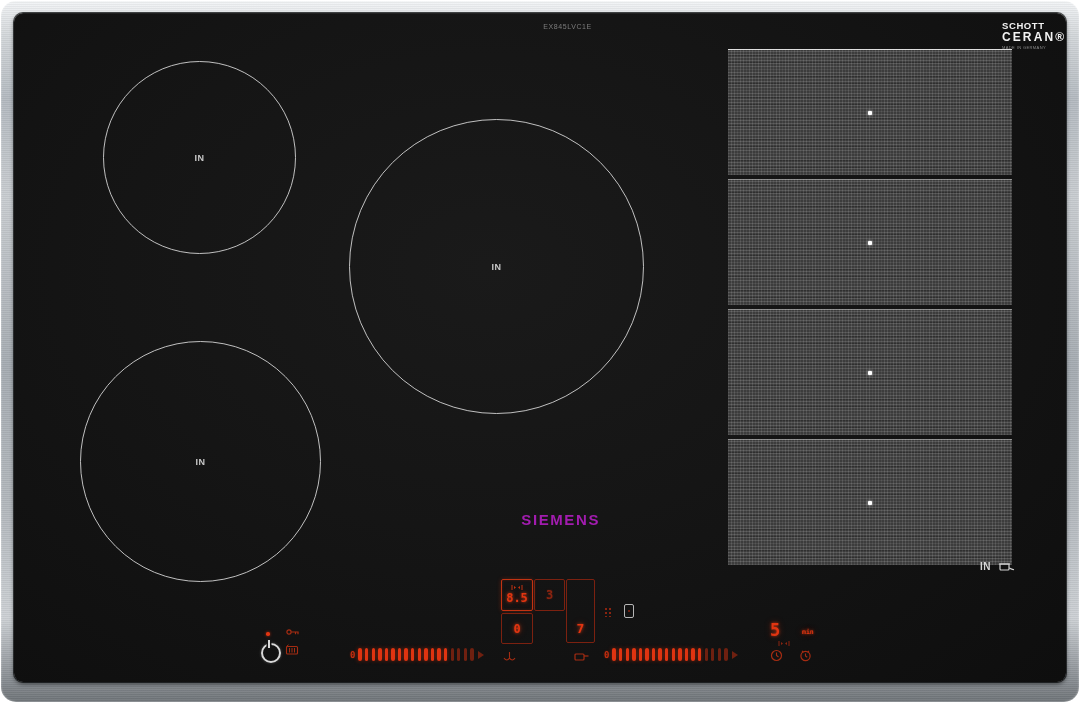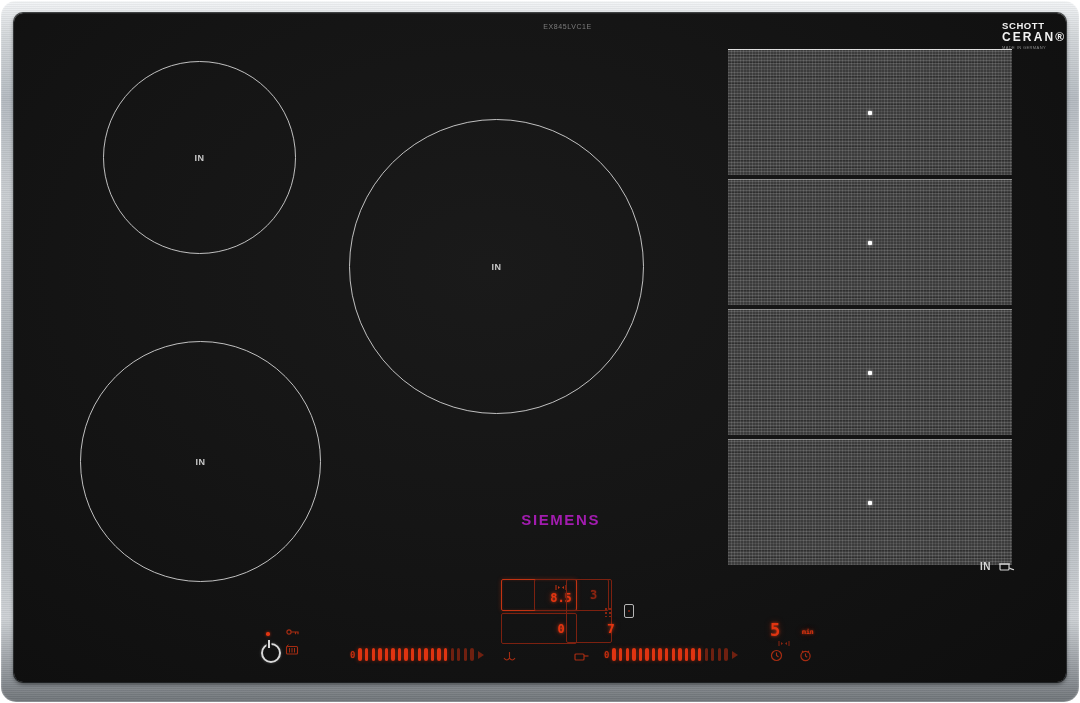--- a/index.html
+++ b/index.html
@@ -45,21 +45,21 @@
   .flex-rect:first-child{border-top:1px solid rgba(248,248,248,.85);}
   .flex-dot{position:absolute;left:50%;top:50%;width:4px;height:4px;margin:-2px 0 0 -2px;
     background:#fff;border-radius:1px;box-shadow:0 0 3px rgba(255,255,255,.8);}
   .flex-in{position:absolute;left:980px;top:560px;display:flex;align-items:center;gap:7px;}
   .flex-in .in{color:#d8d8d8;font-size:10px;font-weight:bold;letter-spacing:.5px;}
   
   .led, .led-dim{font-family:"DejaVu Sans Mono", monospace;font-weight:bold;}
   .led{color:#e23511;text-shadow:0 0 3px rgba(235,62,22,.75),0 0 7px rgba(235,62,22,.35);}
   .led-dim{color:#8a2410;text-shadow:0 0 2px rgba(160,40,15,.4);}
   
-  .dbox{position:absolute;border-radius:2px;display:flex;align-items:center;justify-content:center;padding-left:44px;}
+  .dbox{position:absolute;border-radius:2px;display:flex;align-items:center;justify-content:center;}
   .dbox.bright{border:1.5px solid #c23312;box-shadow:0 0 4px rgba(200,50,17,.35), inset 0 0 3px rgba(200,50,17,.25);}
   .dbox.dim{border:1.5px solid #7c2110;}
   #dbox-bridge{left:501px;top:579px;width:30px;height:30px;flex-direction:column;}
   #dbox-secondary{left:534px;top:579px;width:29px;height:30px;}
   #dbox-front{left:501px;top:613px;width:30px;height:29px;}
   #dbox-flex{left:566px;top:579px;width:29px;height:64px;align-items:flex-end;padding-bottom:6px;box-sizing:border-box;}
   .dval{font-size:12px;}
   #dbox-flex .dval{font-size:13px;}
   
   .slider{position:absolute;height:17px;display:flex;align-items:center;}

